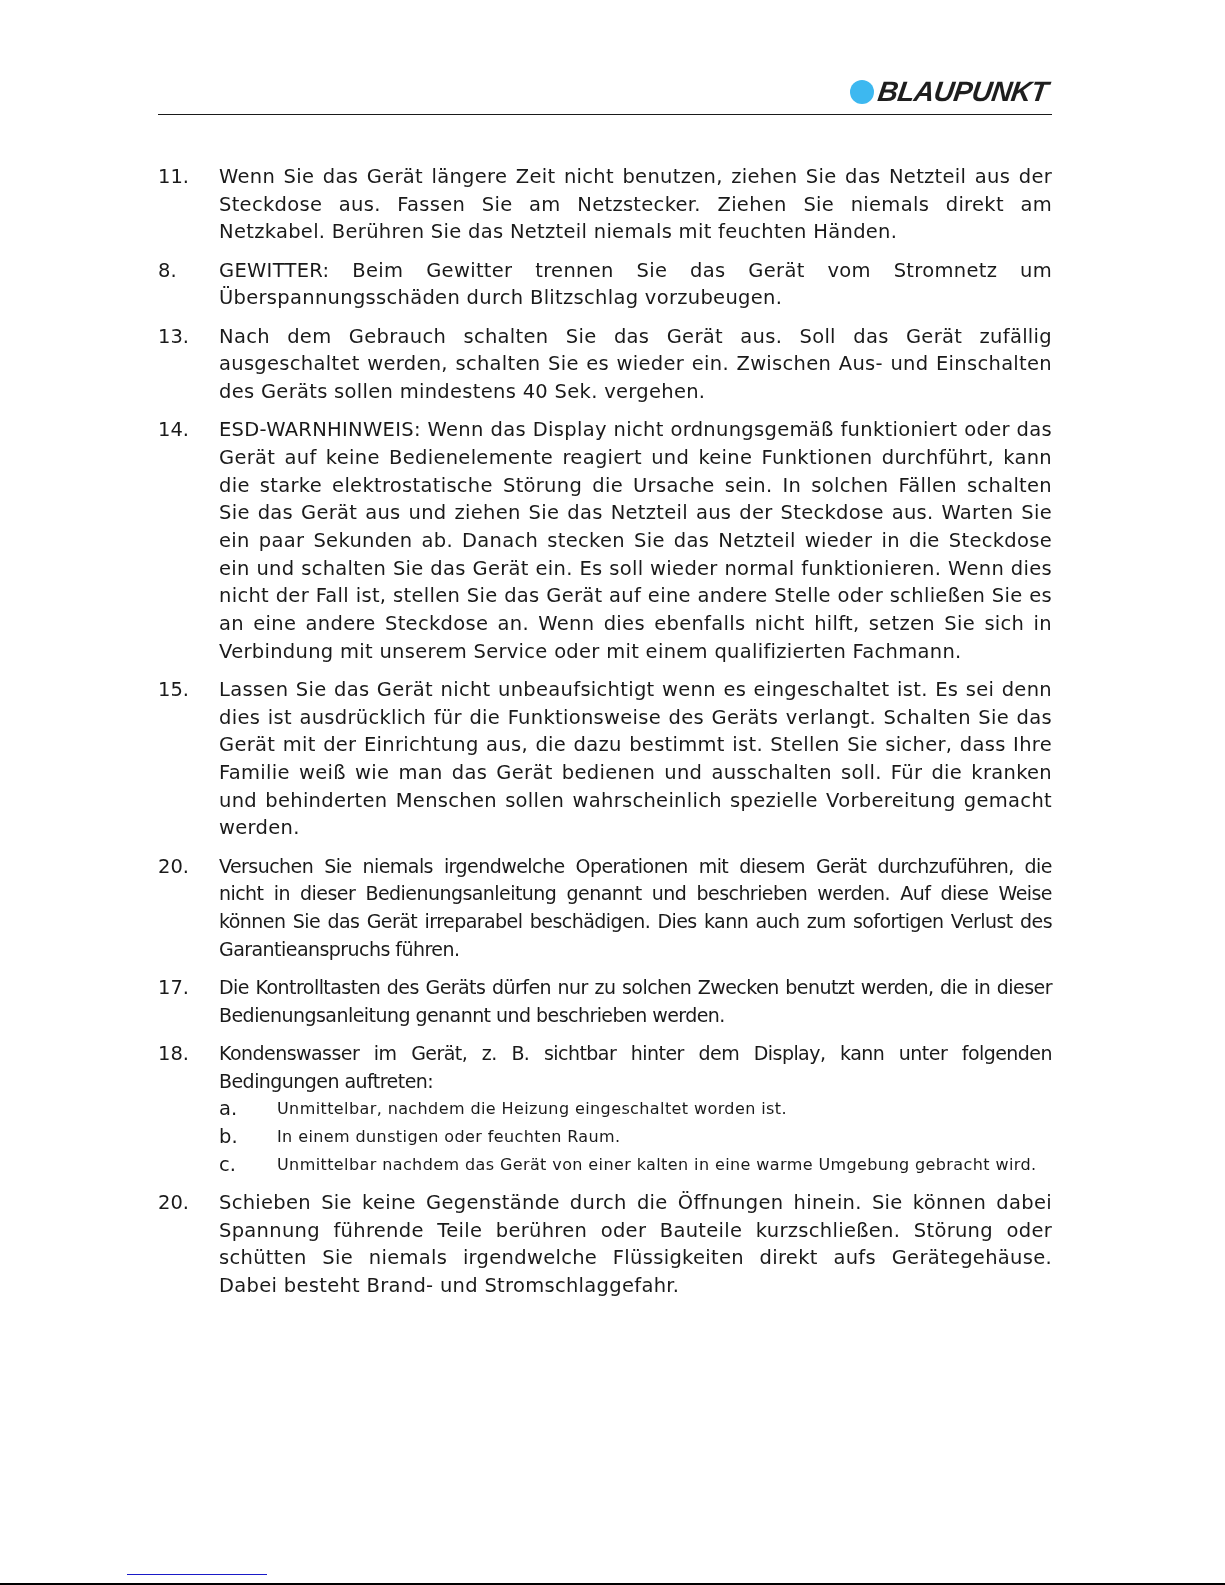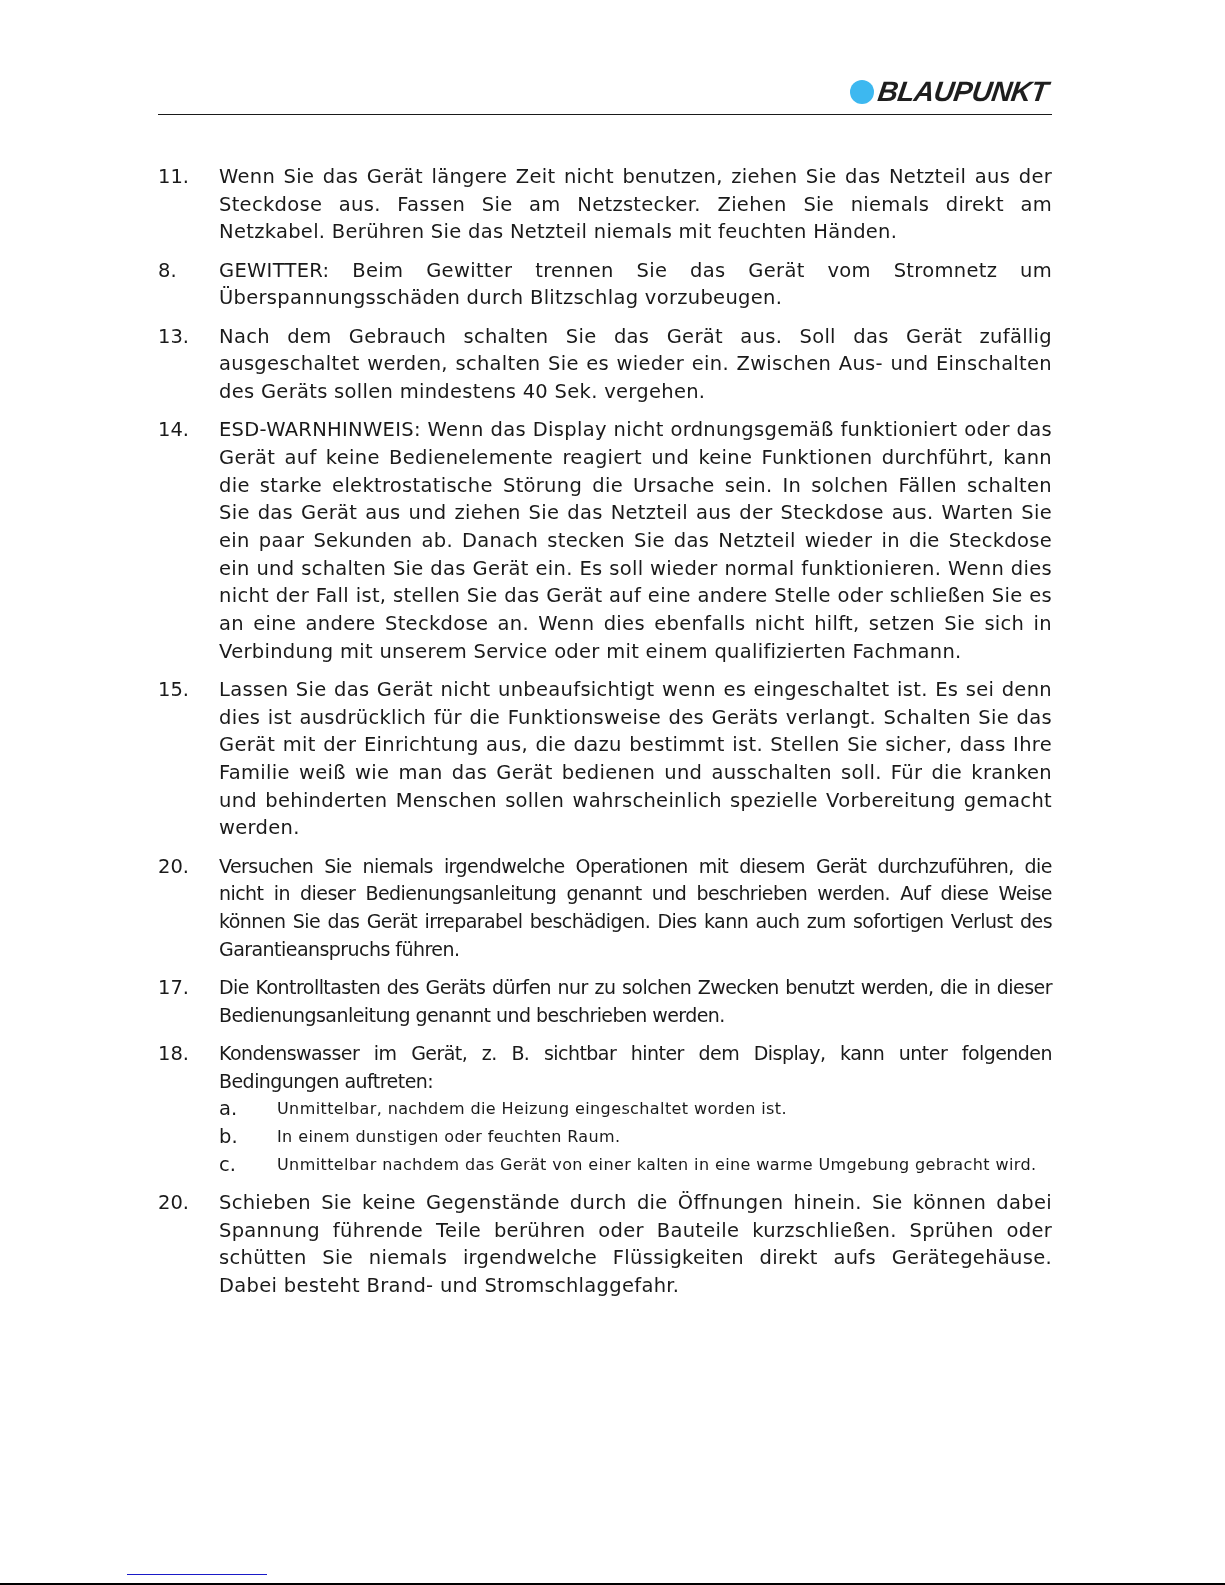--- a/index.html
+++ b/index.html
@@ -187,19 +187,19 @@
       <div class="sub-item">
         <span class="sub-letter">c.</span>
         <div class="sub-text">Unmittelbar nachdem das Gerät von einer kalten in eine warme Umgebung gebracht wird.</div>
       </div>
     </div>
   </div>
 
 
   <div class="item">
     <span class="item-num">20.</span>
-    <div class="item-text">Schieben Sie keine Gegenstände durch die Öffnungen hinein. Sie können dabei Spannung führende Teile berühren oder Bauteile kurzschließen. Sprühen oder schütten Sie niemals irgendwelche Flüssigkeiten direkt aufs Gerätegehäuse. Dabei besteht Brand- und Stromschlaggefahr.</div>
+    <div class="item-text">Schieben Sie keine Gegenstände durch die Öffnungen hinein. Sie können dabei Spannung führende Teile berühren oder Bauteile kurzschließen. Störung oder schütten Sie niemals irgendwelche Flüssigkeiten direkt aufs Gerätegehäuse. Dabei besteht Brand- und Stromschlaggefahr.</div>
   </div>
 
 </div>
 
 <div class="footer-link" style="border-top-color: rgb(26, 26, 200);"></div>
 <div class="bottom-edge"></div>
 
 </body></html>

